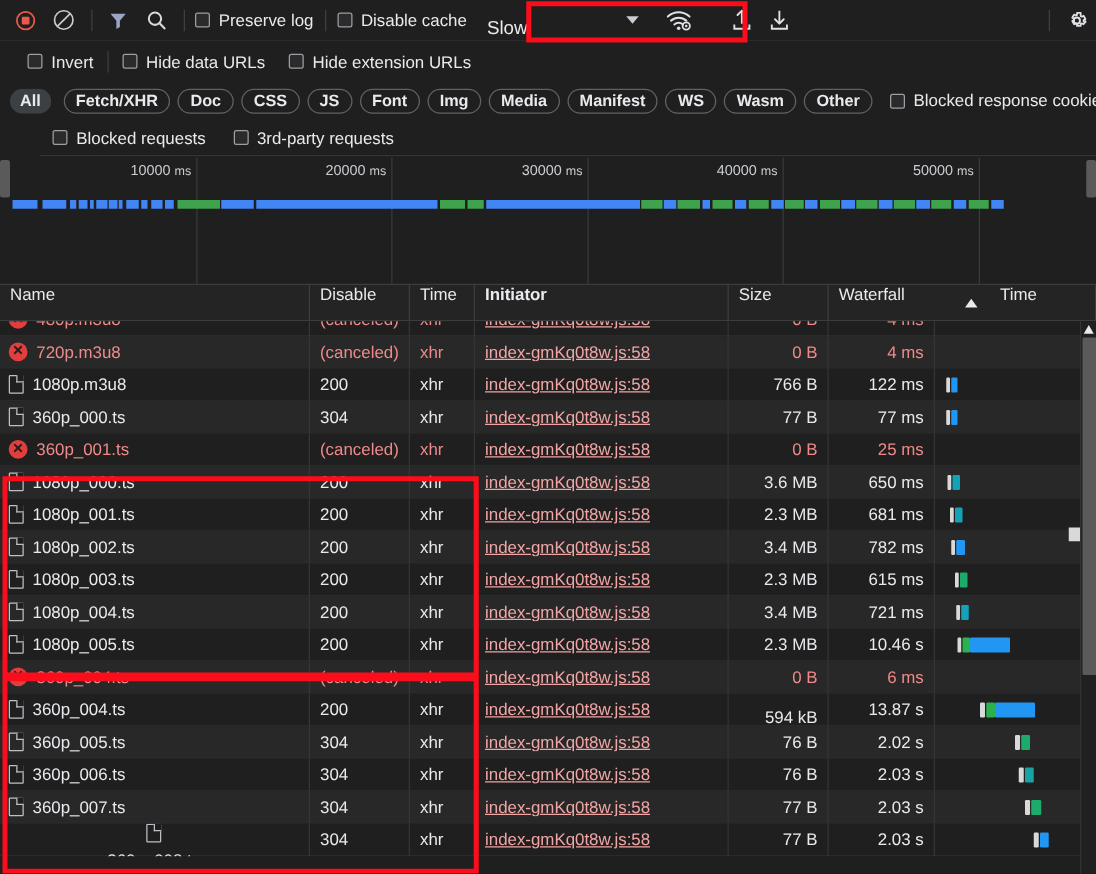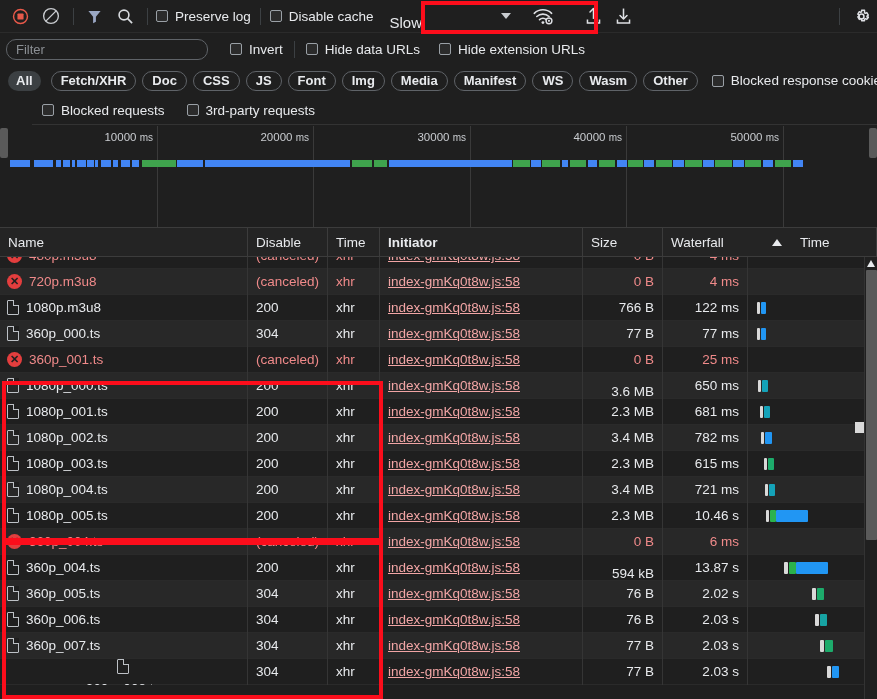--- a/index.html
+++ b/index.html
@@ -162,21 +162,21 @@
   .thead {
     position: absolute; left: 0; top: 228px;
     width: 877px; height: 29px;
     background: #242424;
     border-bottom: 1px solid #3c3c3c;
     display: flex; align-items: center;
     font-size: 13.5px; color: #e8eaed;
   }
   .th {
     height: 29px;
-    display: flex; align-items: center;
+    display: flex; 
     border-right: 1px solid #3c3c3c;
     padding-left: 8px;
     flex: none;
     position: relative;
   }
   .th.last { border-right: none; }
   .sortarrow {
     position: absolute; right: 10px; top: 11px;
     width: 0; height: 0;
     border-left: 5px solid transparent;
@@ -347,21 +347,20 @@
     <div class="vsep" style="margin-left:200px;"></div>
     <div class="tb-icon">
       <svg width="19" height="19" viewBox="0 0 20 20">
         <path d="M10 6.6a3.4 3.4 0 100 6.8 3.4 3.4 0 000-6.8zm0 5.2a1.8 1.8 0 110-3.6 1.8 1.8 0 010 3.6z" fill="#dfe1e5"></path>
         <path d="M17.2 11.4l-1.5-.9a5.9 5.9 0 000-1l1.5-.9-1.6-2.7-1.5.8a6 6 0 00-.9-.5V3.5h-3.1v1.7a6 6 0 00-.9.5l-1.5-.8-1.6 2.7 1.5.9a5.9 5.9 0 000 1l-1.5.9 1.6 2.7 1.5-.8c.3.2.6.4.9.5v1.7h3.1v-1.7c.3-.1.6-.3.9-.5l1.5.8 1.6-2.7z" fill="none" stroke="#dfe1e5" stroke-width="1.5" stroke-linejoin="round"></path>
       </svg>
     </div>
   </div>
 
   <div class="filterrow">
-    <input class="filter-input" type="text" placeholder="Filter" style="">
     <label class="cb-label" style="margin-left:22px;">
       <span class="cb"></span>
       <span>Invert</span>
     </label>
     <div class="vsep" style="margin:0 11px;"></div>
     <label class="cb-label">
       <span class="cb"></span>
       <span>Hide data URLs</span>
     </label>
     <label class="cb-label" style="margin-left:19px;">
@@ -605,21 +604,21 @@
         </div>
         <div class="cell" style="width: 80px;">
           <span>200</span>
         </div>
         <div class="cell" style="width: 52px;">
           <span>xhr</span>
         </div>
         <div class="cell" style="width: 203px;">
           <span class="link">index-gmKq0t8w.js:58</span>
         </div>
-        <div class="cell num" style="width: 80px; align-items: flex-end;">
+        <div class="cell num" style="width: 80px;">
           <span>3.6 MB</span>
         </div>
         <div class="cell num" style="width: 85px;">
           <span>650 ms</span>
         </div>
         <div class="cell wf" style="width: 129px;">
           <div class="wf-bar wf-queue" style="left: 10px; width: 3px;"></div>
           <div class="wf-bar" style="left: 14px; width: 6px; background: rgb(20, 162, 184);"></div>
         </div>
       </div>

